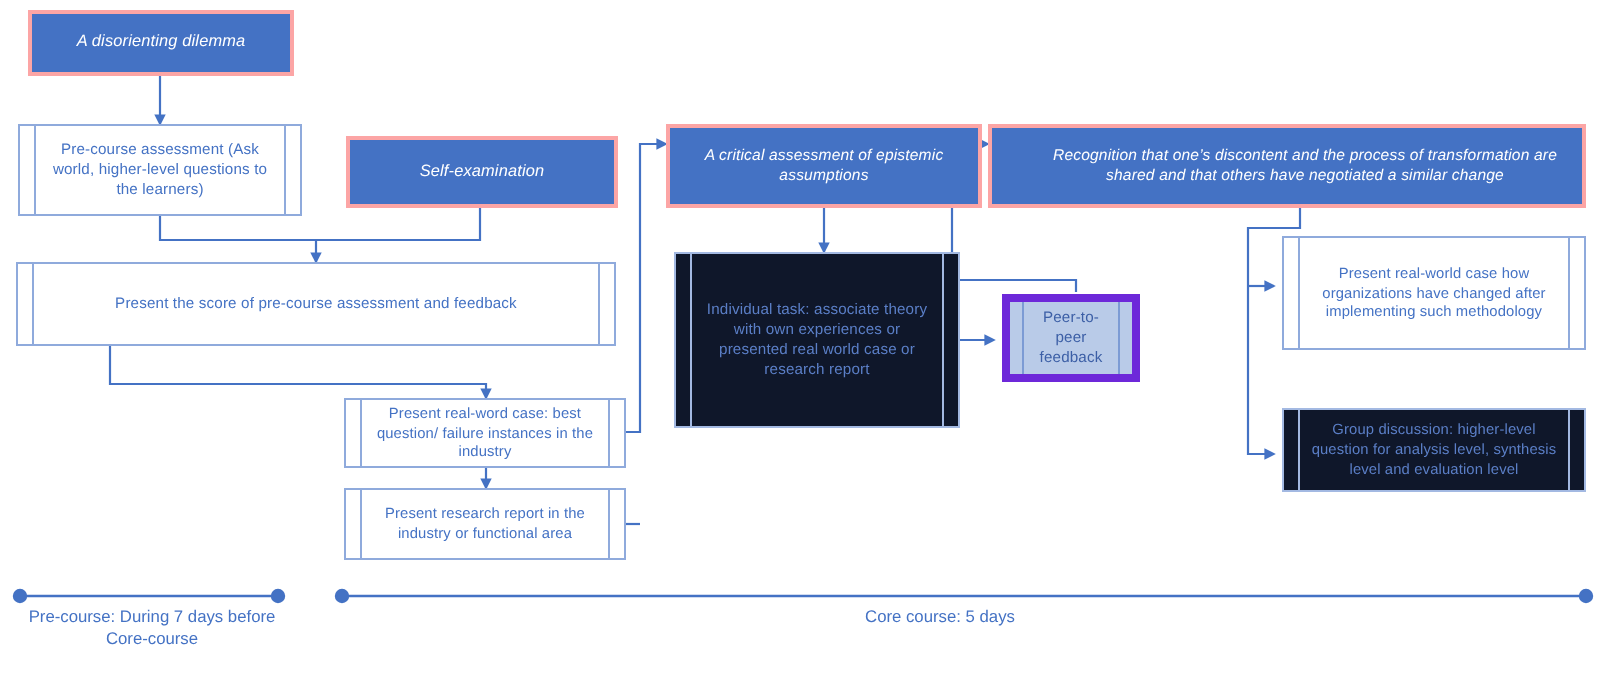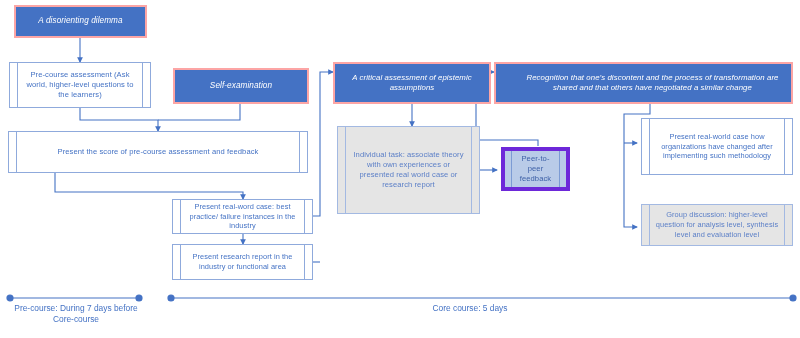--- a/index.html
+++ b/index.html
@@ -63,21 +63,21 @@
     position: absolute;
     top: 0;
     bottom: 0;
     width: 0;
     border-left: 1px solid #8FAADC;
   }
   .node.outline::before { left: 7px; }
   .node.outline::after  { right: 7px; }
   
   .node.pale {
-    background: #e5e5e5;
+    background: #0f172a;
     color: #5B7FC7;
     border: 1px solid #A3B9E2;
   }
   .node.pale::before,
   .node.pale::after {
     content: "";
     position: absolute;
     top: 0;
     bottom: 0;
     width: 0;
@@ -173,21 +173,21 @@
 
   <div class="node solid" style="left:173px; top:68px; width:136px; height:36px; font-size:8.2px;">
     <span>Self-examination</span>
   </div>
 
   <div class="node outline" style="left:8px; top:131px; width:300px; height:42px; font-size:7.6px;">
     <span>Present the score of pre-course assessment and feedback</span>
   </div>
 
   <div class="node outline" style="left:172px; top:199px; width:141px; height:35px; font-size:7.4px;">
-    <span>Present real-word case: best practice/ failure instances  in the industry</span>
+    <span>Present real-word case: best question/ failure instances  in the industry</span>
   </div>
 
   <div class="node outline" style="left:172px; top:244px; width:141px; height:36px; font-size:7.4px;">
     <span>Present research report in the industry or functional area</span>
   </div>
 
   <div class="node solid" style="left:333px; top:62px; width:158px; height:42px; font-size:7.8px;">
     <span>A critical assessment of epistemic assumptions</span>
   </div>
 

